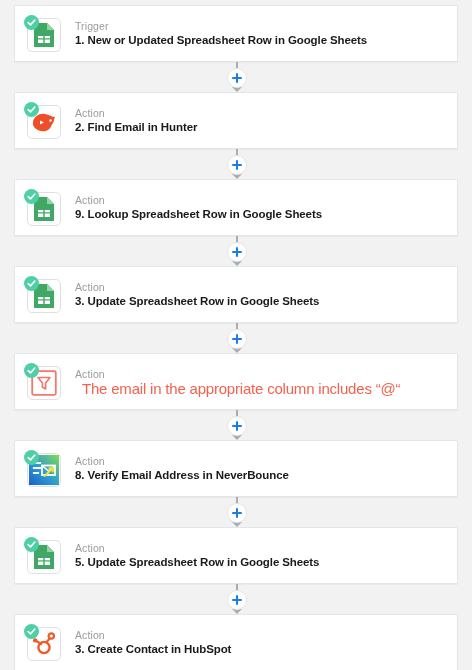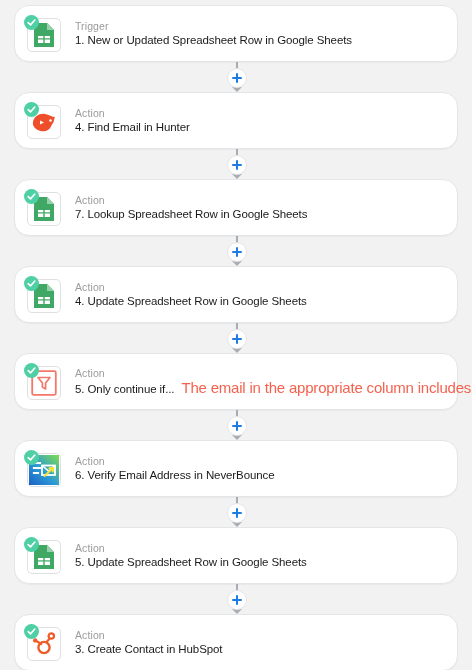--- a/index.html
+++ b/index.html
@@ -22,21 +22,21 @@
   }
 
   
   .step {
     position: absolute;
     left: 14px;
     width: 444px;
     height: 57px;
     background: #ffffff;
     border: 1px solid #e3e6e8;
-    border-radius: 15px;
+    border-radius: 1px;
     box-sizing: border-box;
     display: flex;
     align-items: center;
     box-shadow: 0 1px 1px rgba(0,0,0,0.04);
   }
 
   .icon-wrap {
     position: relative;
     margin-left: 9px;
     width: 38px;
@@ -91,21 +91,21 @@
     letter-spacing: 0.1px;
   }
   .title-row {
     display: flex;
     align-items: baseline;
     white-space: nowrap;
     line-height: 15px;
   }
   .title {
     font-size: 11.5px;
-    font-weight: normal;
+    font-weight: bold;
     color: #1a1a1a;
     letter-spacing: -0.1px;
   }
   .annotation {
     font-size: 15px;
     color: #f4624f;
     margin-left: 7px;
     letter-spacing: -0.2px;
     font-weight: normal;
   }
@@ -221,21 +221,21 @@
         </div>
         <div class="check-badge">
           <svg width="9" height="9" viewBox="0 0 10 10">
     <path d="M1.3 5.1 L3.9 7.6 L8.7 2.3" fill="none" stroke="#ffffff" stroke-width="1.8" stroke-linecap="round" stroke-linejoin="round"></path>
   </svg>
         </div>
       </div>
       <div class="step-text">
         <div class="kind">Action</div>
         <div class="title-row">
-          <span class="title">4. Find Email in Hunter</span>
+          <span class="title">2. Find Email in Hunter</span>
         </div>
       </div>
     </div>
     <div class="connector" style="top: 149px;">
       <div class="line-top"></div>
       <div class="plus-btn">
         <span class="bar-h"></span>
         <span class="bar-v"></span>
       </div>
       <div class="line-bot"></div>
@@ -255,21 +255,21 @@
         </div>
         <div class="check-badge">
           <svg width="9" height="9" viewBox="0 0 10 10">
     <path d="M1.3 5.1 L3.9 7.6 L8.7 2.3" fill="none" stroke="#ffffff" stroke-width="1.8" stroke-linecap="round" stroke-linejoin="round"></path>
   </svg>
         </div>
       </div>
       <div class="step-text">
         <div class="kind">Action</div>
         <div class="title-row">
-          <span class="title">7. Lookup Spreadsheet Row in Google Sheets</span>
+          <span class="title">9. Lookup Spreadsheet Row in Google Sheets</span>
         </div>
       </div>
     </div>
     <div class="connector" style="top: 236px;">
       <div class="line-top"></div>
       <div class="plus-btn">
         <span class="bar-h"></span>
         <span class="bar-v"></span>
       </div>
       <div class="line-bot"></div>
@@ -289,21 +289,21 @@
         </div>
         <div class="check-badge">
           <svg width="9" height="9" viewBox="0 0 10 10">
     <path d="M1.3 5.1 L3.9 7.6 L8.7 2.3" fill="none" stroke="#ffffff" stroke-width="1.8" stroke-linecap="round" stroke-linejoin="round"></path>
   </svg>
         </div>
       </div>
       <div class="step-text">
         <div class="kind">Action</div>
         <div class="title-row">
-          <span class="title">4. Update Spreadsheet Row in Google Sheets</span>
+          <span class="title">3. Update Spreadsheet Row in Google Sheets</span>
         </div>
       </div>
     </div>
     <div class="connector" style="top: 323px;">
       <div class="line-top"></div>
       <div class="plus-btn">
         <span class="bar-h"></span>
         <span class="bar-v"></span>
       </div>
       <div class="line-bot"></div>
@@ -319,21 +319,20 @@
         </div>
         <div class="check-badge">
           <svg width="9" height="9" viewBox="0 0 10 10">
     <path d="M1.3 5.1 L3.9 7.6 L8.7 2.3" fill="none" stroke="#ffffff" stroke-width="1.8" stroke-linecap="round" stroke-linejoin="round"></path>
   </svg>
         </div>
       </div>
       <div class="step-text">
         <div class="kind">Action</div>
         <div class="title-row">
-          <span class="title">5. Only continue if...</span>
           <span class="annotation">The email in the appropriate column includes “@“</span>
         </div>
       </div>
     </div>
     <div class="connector" style="top: 410px;">
       <div class="line-top"></div>
       <div class="plus-btn">
         <span class="bar-h"></span>
         <span class="bar-v"></span>
       </div>
@@ -361,21 +360,21 @@
         </div>
         <div class="check-badge">
           <svg width="9" height="9" viewBox="0 0 10 10">
     <path d="M1.3 5.1 L3.9 7.6 L8.7 2.3" fill="none" stroke="#ffffff" stroke-width="1.8" stroke-linecap="round" stroke-linejoin="round"></path>
   </svg>
         </div>
       </div>
       <div class="step-text">
         <div class="kind">Action</div>
         <div class="title-row">
-          <span class="title">6. Verify Email Address in NeverBounce</span>
+          <span class="title">8. Verify Email Address in NeverBounce</span>
         </div>
       </div>
     </div>
     <div class="connector" style="top: 497px;">
       <div class="line-top"></div>
       <div class="plus-btn">
         <span class="bar-h"></span>
         <span class="bar-v"></span>
       </div>
       <div class="line-bot"></div>

